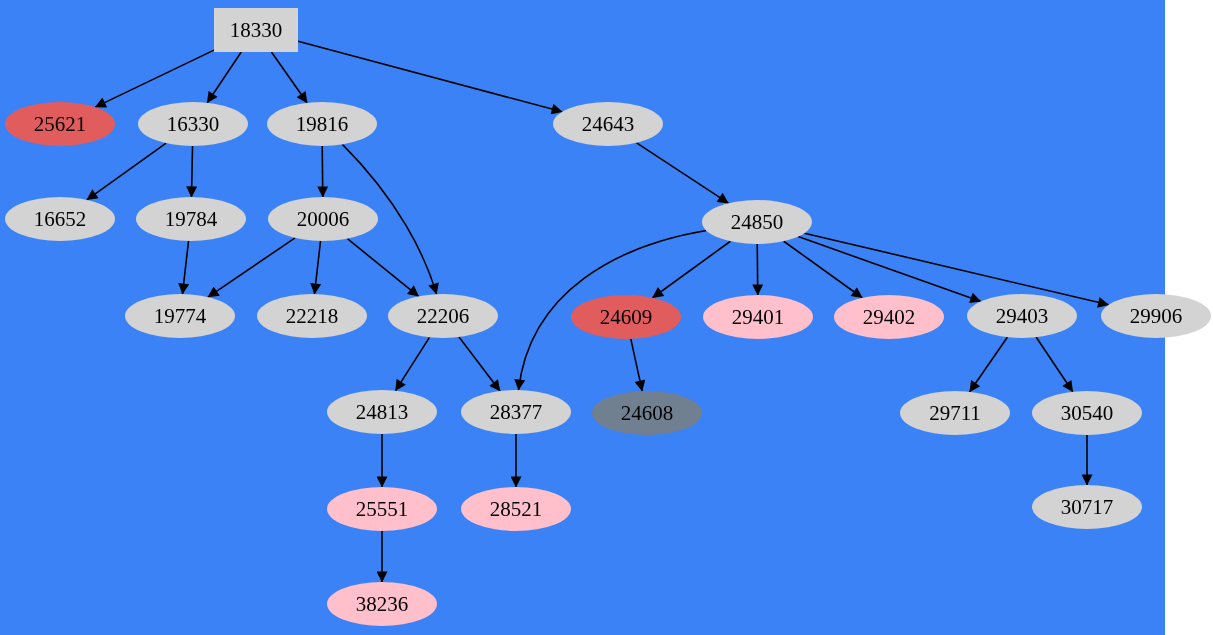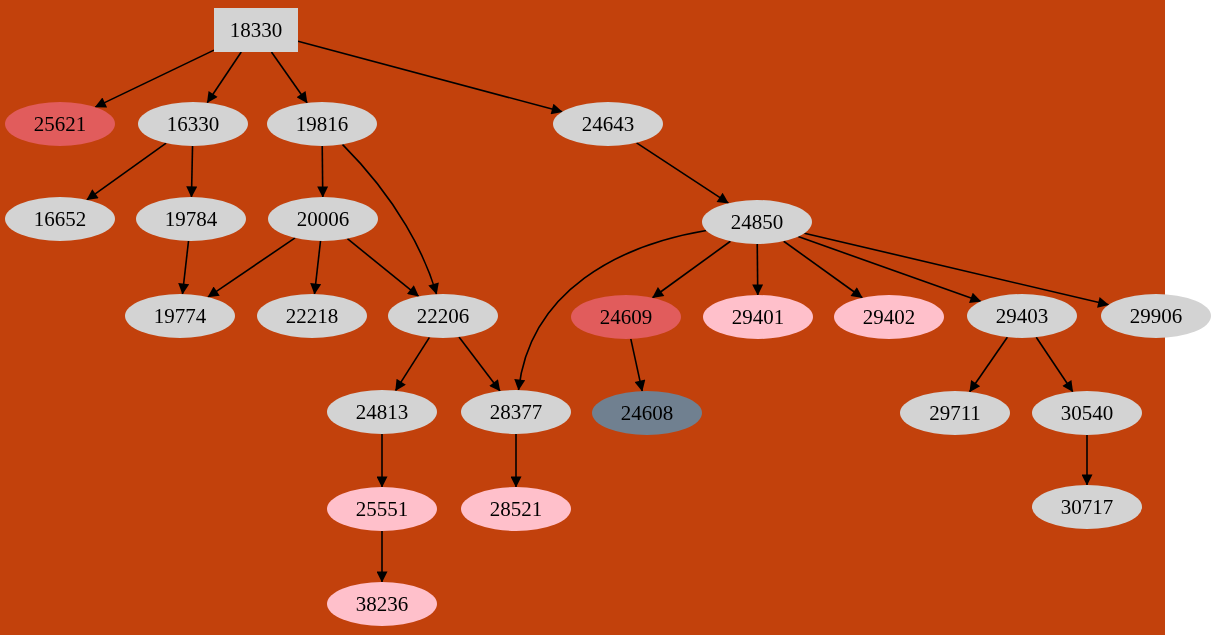--- a/index.html
+++ b/index.html
@@ -8,21 +8,21 @@
     background: #ffffff;
     width: 1213px;
     height: 635px;
     overflow: hidden;
     font-family: "Liberation Serif", "DejaVu Serif", serif;
   }
   .canvas {
     position: relative;
     width: 1165px;
     height: 635px;
-    background: #c2410c;
+    background: #3b82f6;
   }
   svg { display: block; }
   .edge-path {
     fill: none;
     stroke: #000000;
     stroke-width: 1.6;
   }
   .node-label {
     fill: #000000;
     font-family: "Liberation Serif", "DejaVu Serif", serif;

